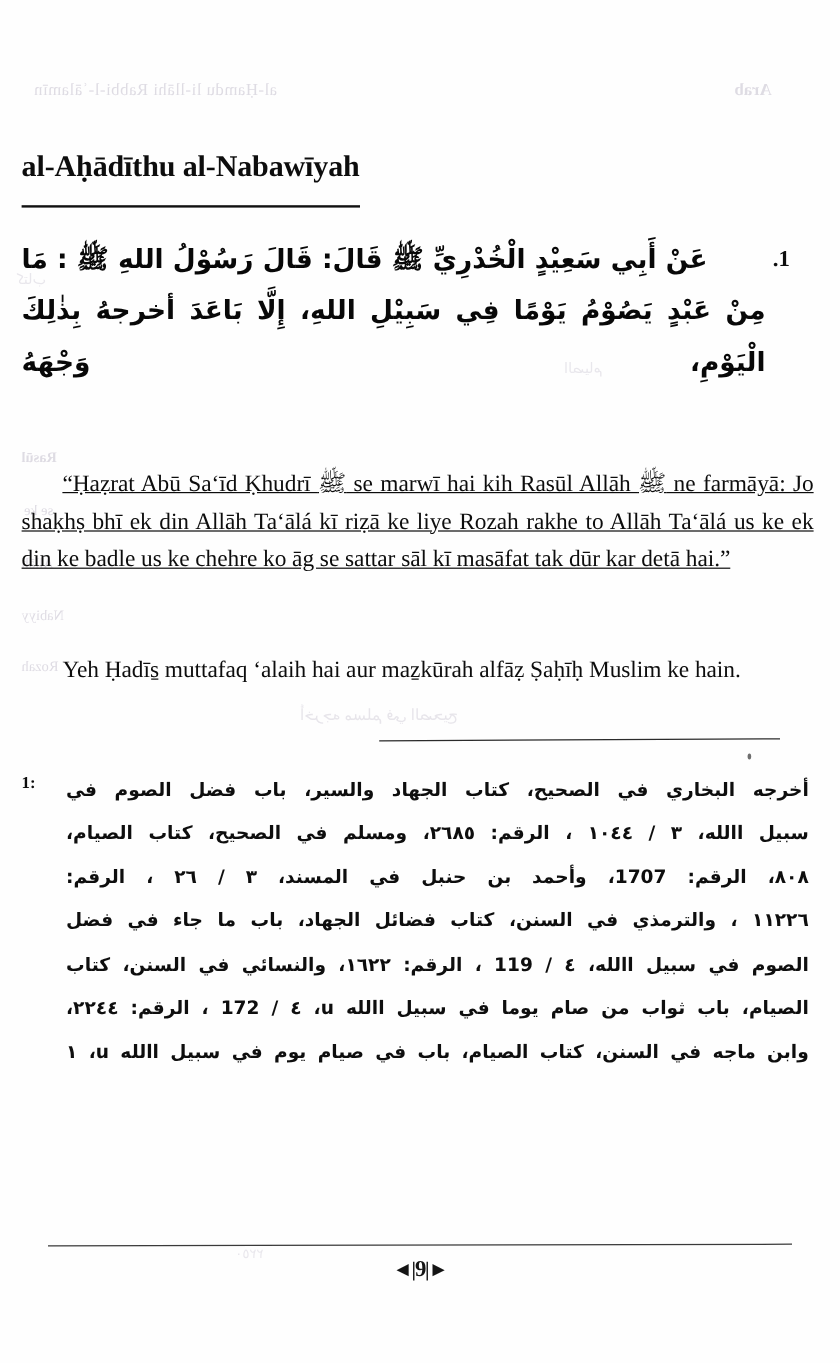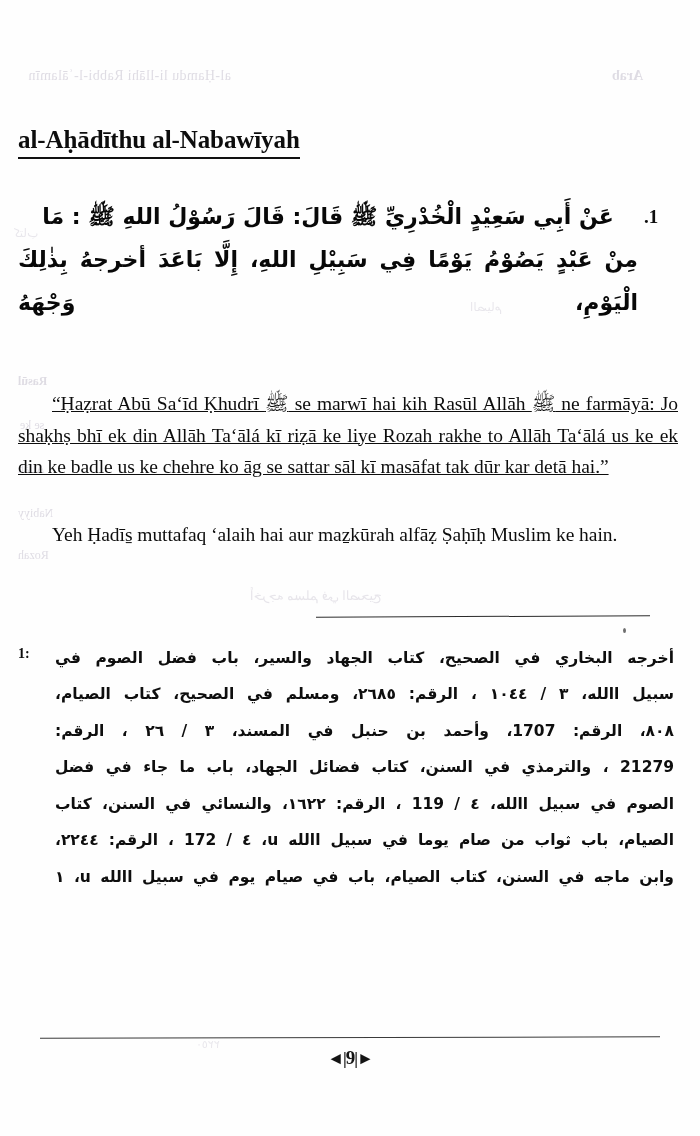--- a/index.html
+++ b/index.html
@@ -51,21 +51,21 @@
   }
 
   
   #title-block { top: 126px; }
   .chapter-title {
     display: inline-block;
     font-size: 25px;
     font-weight: bold;
     letter-spacing: -0.1px;
     border-bottom: 2.2px solid #111;
-    padding-bottom: 2px;
+    padding-bottom: 16px;
     line-height: 1.15;
   }
 
   
   #hadith-block { top: 196px; }
   .hadith-row {
     display: flex;
     flex-direction: row-reverse;
     align-items: flex-start;
     justify-content: flex-start;
@@ -85,37 +85,37 @@
     font-weight: bold;
     color: #080808;
   }
   .hadith-text {
     flex: 1;
     font-size: 22px;
     line-height: 1.95;
     padding-right: 6px;
   }
   .hadith-text .ln { display: block; }
-  .hadith-text .ln-1 { text-align: center; }
+  .hadith-text .ln-1 { text-align: left; }
   .hadith-text .ln-2 { text-align: justify; text-align-last: justify; }
   .hadith-text .ln-3 { text-align: justify; text-align-last: justify; }
 
   
   #trans-block { top: 388px; text-decoration: underline; }
   .para {
     font-size: 19.5px;
     line-height: 1.62;
     text-align: justify;
     text-justify: inter-word;
     margin: 0 0 14px 0;
     letter-spacing: -.05px;
   }
   .para.indent { text-indent: 34px; }
 
-  #note-block { top: 519px; }
+  #note-block { top: 543px; }
 
   
   #fn-rule {
     position: absolute;
     top: 616px;
     left: 316px;
     width: 334px;
     height: 0;
     border-top: 1.6px solid #2b2b2b;
     transform: rotate(-0.28deg);
@@ -222,21 +222,21 @@
   <div id="fn-rule"></div>
   <div class="fn-speck"></div>
 
   <div class="col" id="footnote-block">
     <div class="fn-row">
       <div class="fn-marker">1:</div>
       <div class="fn-text arabic">
         <span class="fline">أخرجه البخاري في الصحيح، كتاب الجهاد والسير، باب فضل الصوم في</span>
         <span class="fline">سبيل االله، ٣ / ١٠٤٤ ، الرقم: ٢٦٨٥، ومسلم في الصحيح، كتاب الصيام،</span>
         <span class="fline">٨٠٨، الرقم: 1707، وأحمد بن حنبل في المسند، ٣ / ٢٦ ، الرقم:</span>
-        <span class="fline">21279 ، والترمذي في السنن، كتاب فضائل الجهاد، باب ما جاء في فضل</span>
+        <span class="fline">١١٢٢٦ ، والترمذي في السنن، كتاب فضائل الجهاد، باب ما جاء في فضل</span>
         <span class="fline">الصوم في سبيل االله، ٤ / 119 ، الرقم: ١٦٢٢، والنسائي في السنن، كتاب</span>
         <span class="fline">الصيام، باب ثواب من صام يوما في سبيل االله u، ٤ / 172 ، الرقم: ٢٢٤٤،</span>
         <span class="fline">وابن ماجه في السنن، كتاب الصيام، باب في صيام يوم في سبيل االله u، ١</span>
       </div>
     </div>
   </div>
 
   <div id="footer-rule"></div>
   <div id="page-number">
     <span class="orn">◄|</span><span>9</span><span class="orn">|►</span>

